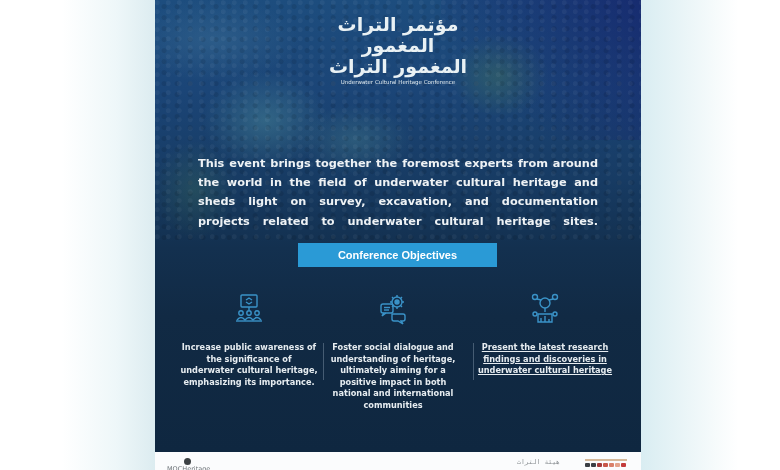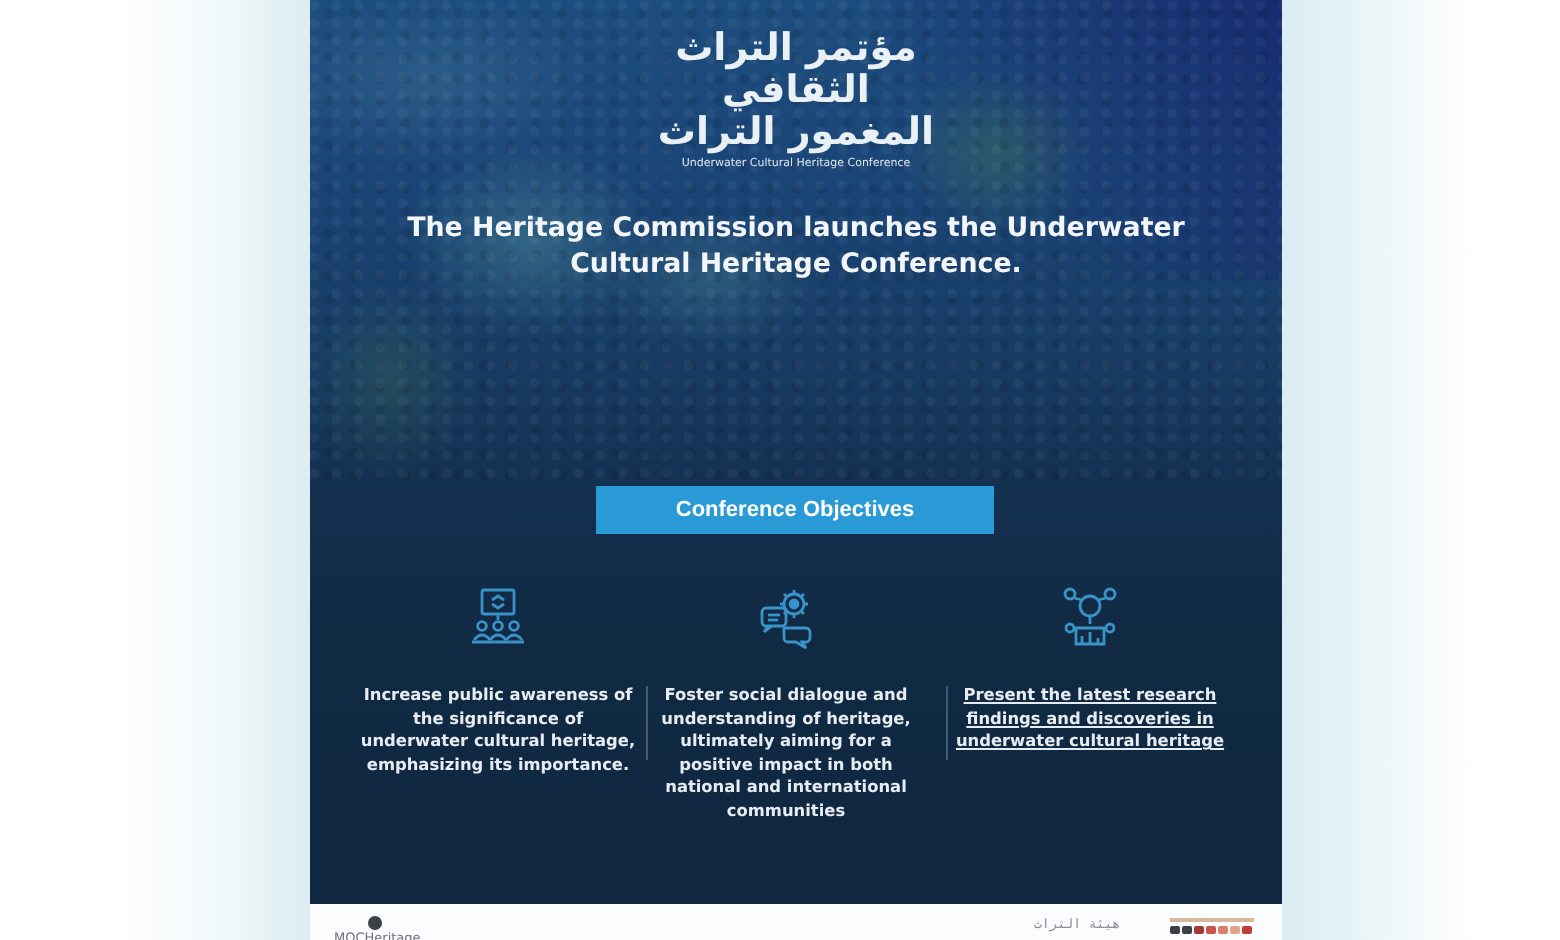--- a/index.html
+++ b/index.html
@@ -106,27 +106,27 @@
 <body>
 
 <div class="side-left"></div>
 <div class="side-right"></div>
 
 <div class="poster">
   <div class="texture"></div>
 
   <div class="logo">
     <div class="ar">مؤتمر التراث</div>
-    <div class="ar">الثقافي</div>
+    <div class="ar">المغمور</div>
     <div class="ar">المغمور التراث</div>
     <div class="en">Underwater Cultural Heritage Conference</div>
   </div>
 
-  <div class="headline">The Heritage Commission launches the Underwater Cultural Heritage Conference.</div>
 
+  <div class="desc">This event brings together the foremost experts from around the world in the field of underwater cultural heritage and sheds light on survey, excavation, and documentation projects related to underwater cultural heritage sites.</div>
 
   <button class="objectives-btn">Conference Objectives</button>
 
   <div class="divider d1"></div>
   <div class="divider d2"></div>
 
   <div class="col col1">
     <svg class="icon" viewBox="0 0 34 34" fill="none" stroke="#3a93c8" stroke-width="1.4">
       <rect x="9" y="3" width="16" height="12" rx="1"></rect>
       <path d="M14 8 l3 -2 l3 2 M14 10 l3 2 l3 -2"></path>

